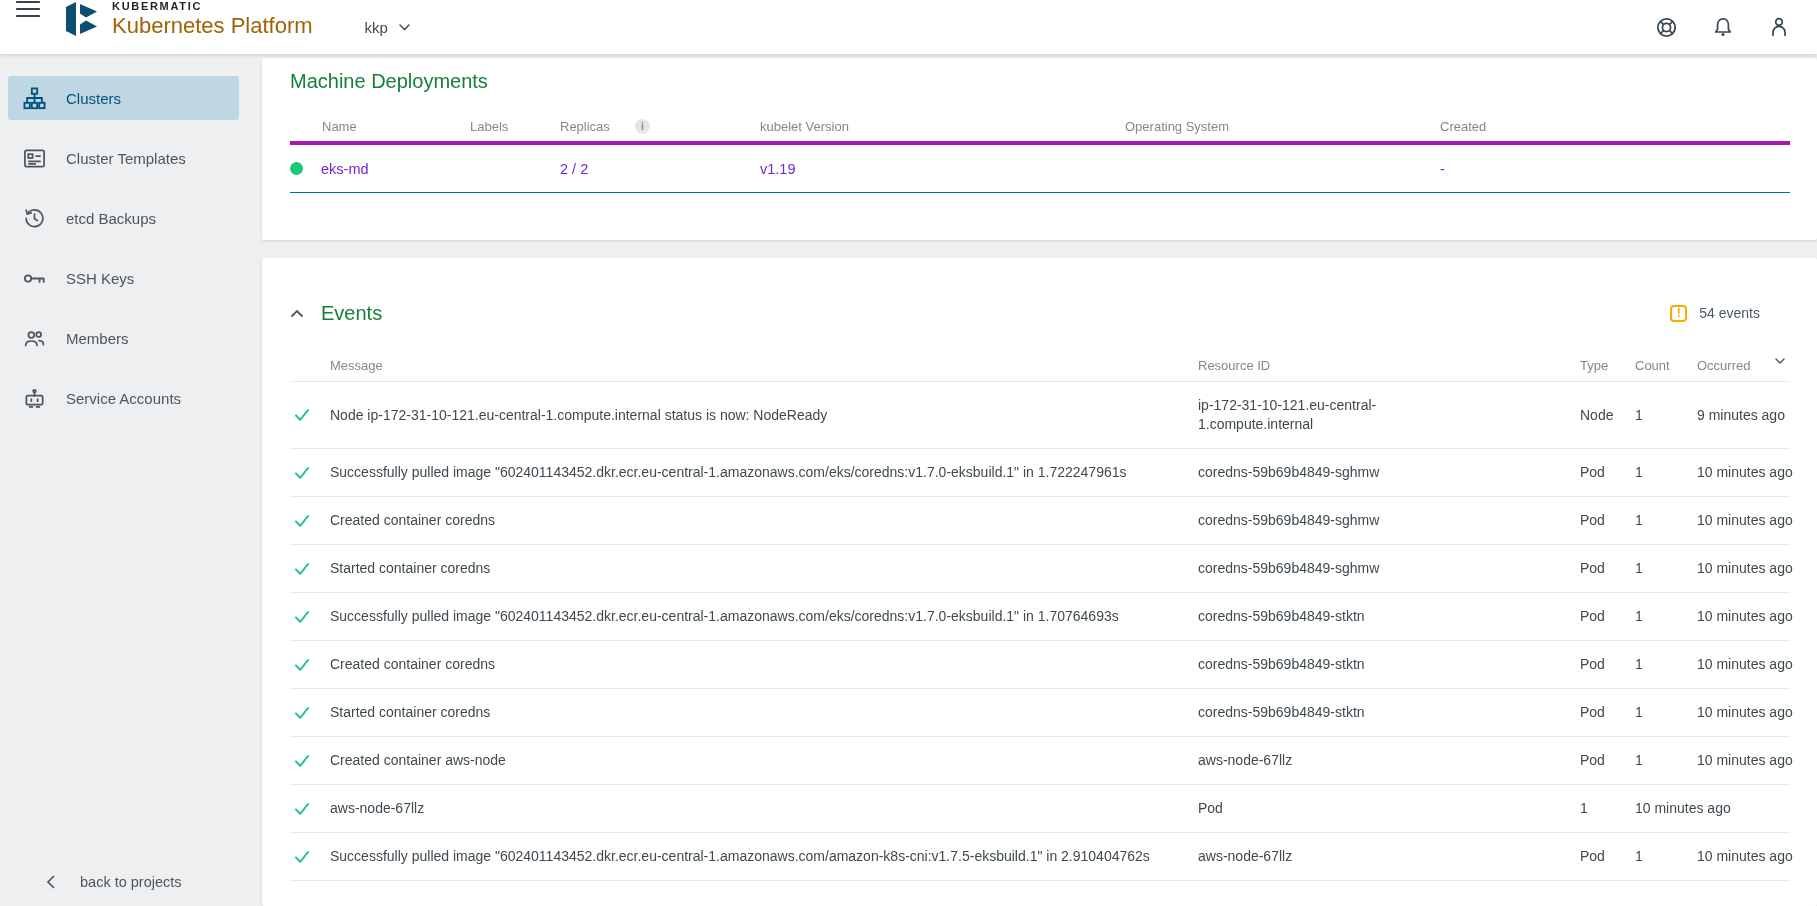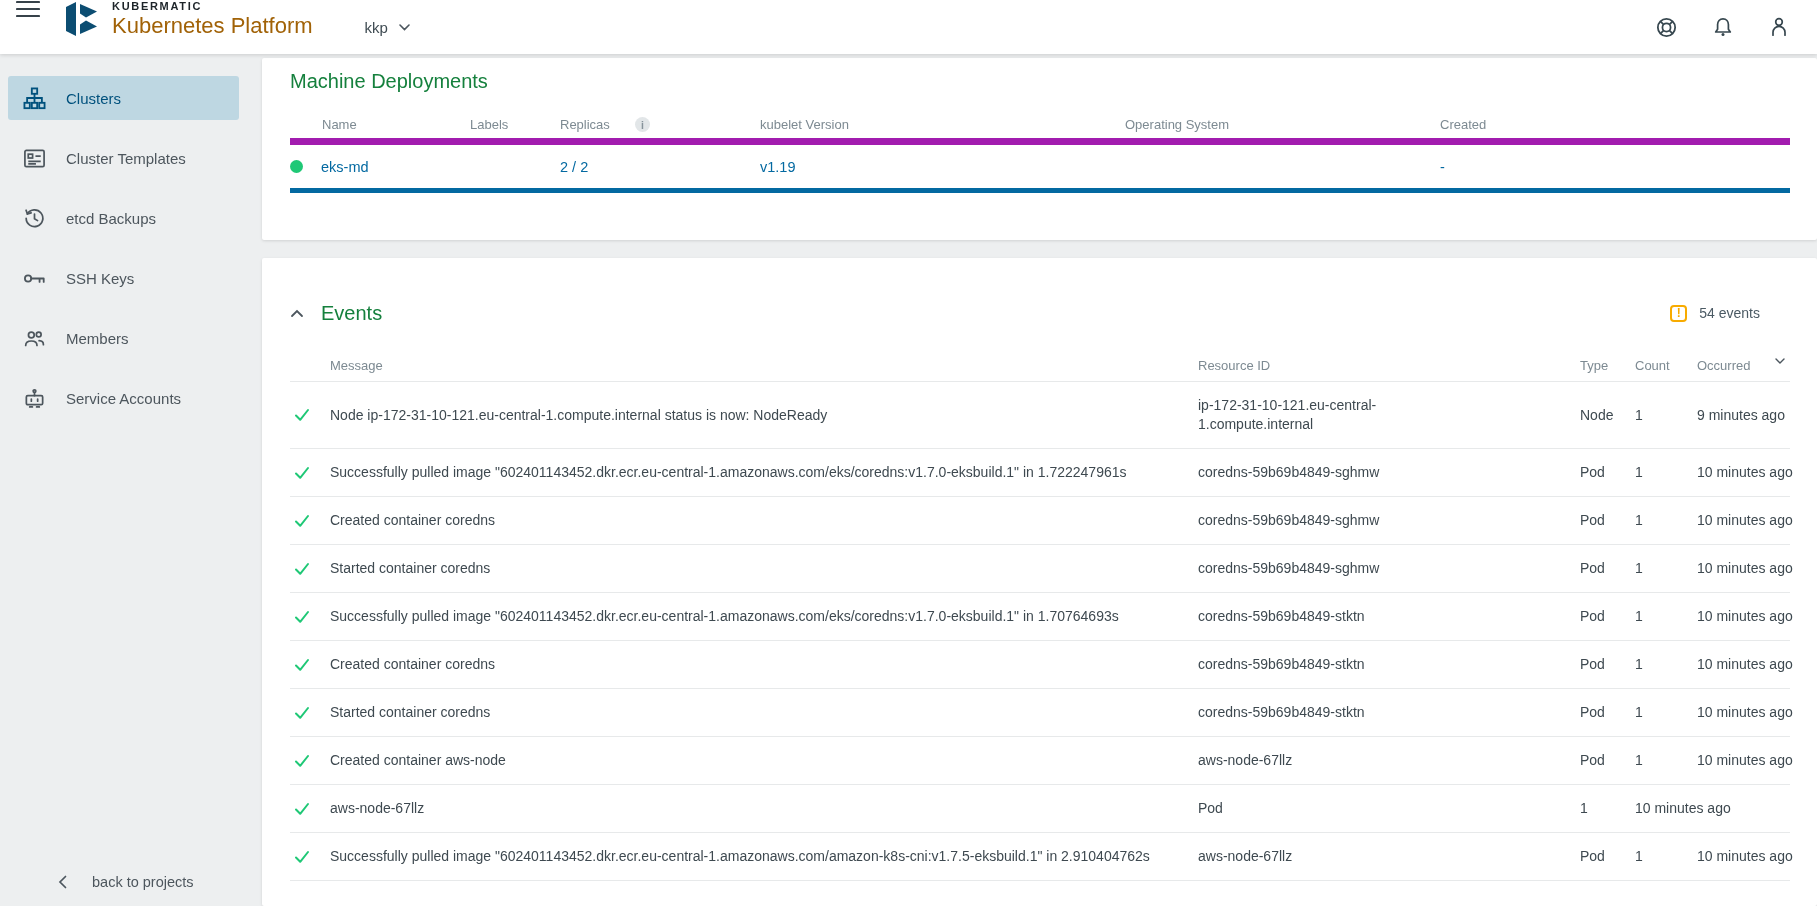--- a/index.html
+++ b/index.html
@@ -32,41 +32,41 @@
   .sidebar { width:245px; position:relative; padding-top:22px; flex:none; }
   .nav-item {
     height:44px; margin:0 6px 16px 8px; border-radius:3px;
     display:flex; align-items:center; gap:20px; padding-left:14px;
     font-size:15px; color:#4d565d; cursor:pointer;
   }
   .nav-item .nav-icon { width:24px; display:flex; justify-content:center; color:#4d565d; }
   .nav-item.active { background:#bed7e2; color:#00517d; }
   .nav-item.active .nav-icon { color:#00517d; }
   .back-link {
-    position:absolute; bottom:16px; left:12px; right:0;
+    position:absolute; bottom:16px; left:0; right:0;
     display:flex; align-items:center; padding-left:46px; gap:25px;
     font-size:14.5px; color:#4d565d; cursor:pointer;
   }
 
   
   .main { flex:1; padding:4px 0 0 17px; display:flex; flex-direction:column; gap:18px; overflow:hidden; }
   .card { background:#fff; border-radius:2px; box-shadow:0 1px 3px rgba(0,0,0,.12); }
   .card-title { font-size:20px; font-weight:400; color:#15803d; margin:0; }
 
   
   .card-md { height:182px; padding:12px 27px 0 28px; flex:none; }
   .md-grid { display:grid; grid-template-columns:180px 90px 200px 365px 315px 1fr; align-items:center; }
-  .md-head { margin-top:18px; height:34px; font-size:13px; color:#7d8a92; border-bottom:7px solid #a21caf; }
+  .md-head { margin-top:18px; height:34px; font-size:13px; color:#7d8a92; border-bottom:4px solid #a21caf; }
   .md-head .cell-name { padding-left:32px; }
   .head-with-icon { display:flex; align-items:flex-start; gap:25px; }
   .info-icon {
     width:15px; height:15px; border-radius:50%; background:#e2e6e8; color:#86929a;
     font-size:10.5px; font-weight:700; display:inline-flex; align-items:center; justify-content:center;
   }
-  .md-row { height:48px; font-size:14.5px; color:#0369a1; border-bottom:5px solid #0369a1; cursor:pointer; }
+  .md-row { height:48px; font-size:14.5px; color:#6d28d9; border-bottom:1px solid #0369a1; cursor:pointer; }
   .name-cell { display:flex; align-items:center; gap:18px; }
   .status-dot { width:13px; height:13px; border-radius:50%; background:#1fc876; flex:none; }
 
   
   .card-events { flex:1; padding:24px 27px 0 28px; display:flex; flex-direction:column; }
   .events-header { display:flex; align-items:center; height:30px;margin-top:16px; }
   .collapse-btn { margin-right:17px; cursor:pointer; }
   .events-badge { margin-left:auto; display:flex; align-items:center; gap:12px; margin-right:30px; }
   .warn-icon {
     width:17px; height:17px; border:2px solid #f8ab00; border-radius:4px; color:#f8ab00;

